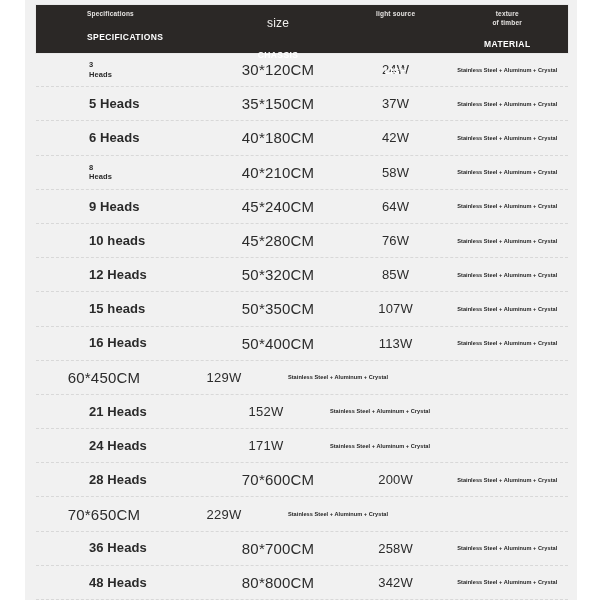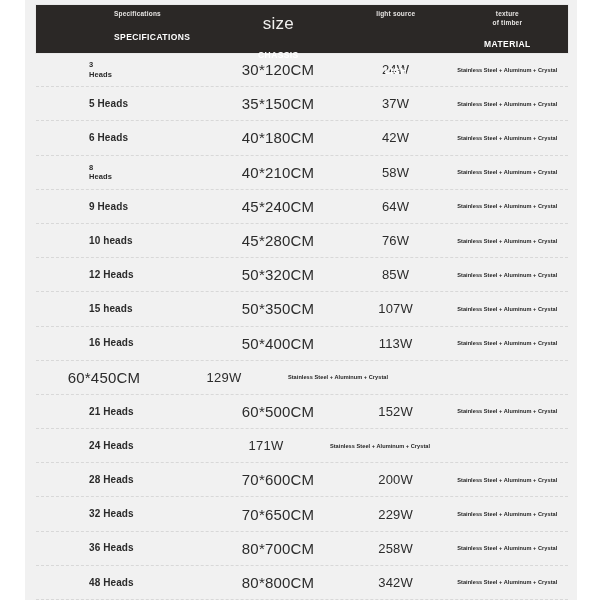--- a/index.html
+++ b/index.html
@@ -74,30 +74,30 @@
     white-space: nowrap;
   }
   .th-main {
     font-size: 8.5px;
     font-weight: 700;
     letter-spacing: 0.4px;
     color: #ffffff;
     white-space: nowrap;
   }
   .th-big {
-    font-size: 17px;
+    font-size: 12px;
     font-weight: 300;
     letter-spacing: 0.2px;
     line-height: 19px;
     color: #f0efed;
     white-space: nowrap;
   }
 
   
-  .th.c1 { width: 178px; align-items: flex-start; padding-left: 78px; }
+  .th.c1 { width: 178px; align-items: flex-start; padding-left: 51px; }
   .th.c1 .th-main { margin-top: 14px; }
   .th.c2 { width: 136px; justify-content: flex-start; }
   .th.c2 .th-big { margin-top: 5px; }
   .th.c2 .th-main { margin-top: 17px; }
   .th.c3 { width: 104px; gap: 32px; }
   .th.c3 .th-main { margin-top: 16px; }
   .th.c4 { width: 124px; }
   .th.c4 .th-main { margin-top: 12px; }
 
   
@@ -118,21 +118,21 @@
     box-sizing: border-box;
     display: flex;
     align-items: center;
   }
   .td.c1 { width: 178px; padding-left: 53px; }
   .td.c2 { width: 136px; justify-content: center; }
   .td.c3 { width: 104px; justify-content: center; }
   .td.c4 { width: 124px; justify-content: center; }
 
   .spec {
-    font-size: 10px;
+    font-size: 13px;
     color: #2a2a2a;
     font-weight: 600;
     line-height: 9.5px;
     white-space: pre-line;
     letter-spacing: 0.1px;
   }
   .spec.two-line {
     font-weight: 700;
     font-size: 7.5px;
   }
@@ -327,23 +327,20 @@
             <span class="watt">129W</span>
           </div>
           <div class="td c4">
             <span class="material">Stainless Steel + Aluminum + Crystal</span>
           </div>
         </div>
         <div class="trow">
           <div class="td c1">
             <span class="spec">21 Heads</span>
           </div>
-          <div class="td c2">
-            <span class="size">60*500CM</span>
-          </div>
           <div class="td c3">
             <span class="watt">152W</span>
           </div>
           <div class="td c4">
             <span class="material">Stainless Steel + Aluminum + Crystal</span>
           </div>
         </div>
         <div class="trow">
           <div class="td c1">
             <span class="spec">24 Heads</span>
@@ -363,23 +360,20 @@
             <span class="size">70*600CM</span>
           </div>
           <div class="td c3">
             <span class="watt">200W</span>
           </div>
           <div class="td c4">
             <span class="material">Stainless Steel + Aluminum + Crystal</span>
           </div>
         </div>
         <div class="trow">
-          <div class="td c1">
-            <span class="spec">32 Heads</span>
-          </div>
           <div class="td c2">
             <span class="size">70*650CM</span>
           </div>
           <div class="td c3">
             <span class="watt">229W</span>
           </div>
           <div class="td c4">
             <span class="material">Stainless Steel + Aluminum + Crystal</span>
           </div>
         </div>

